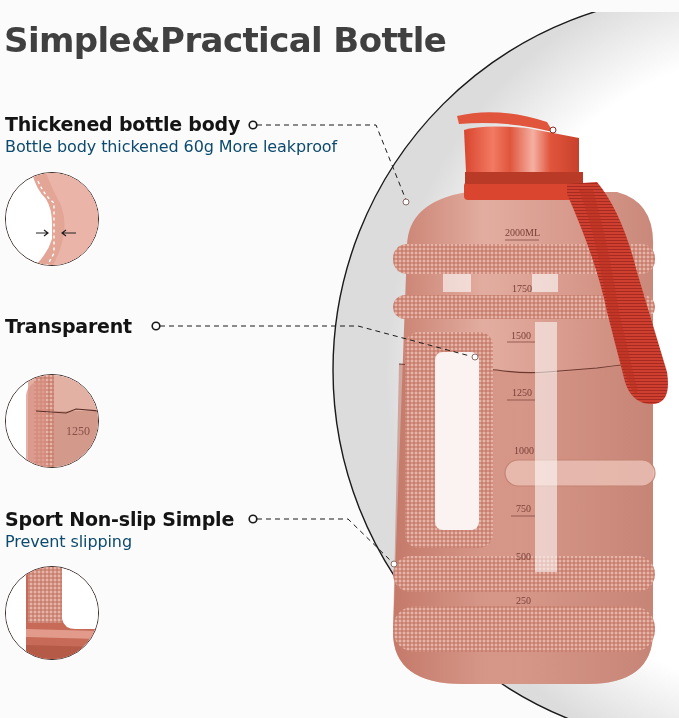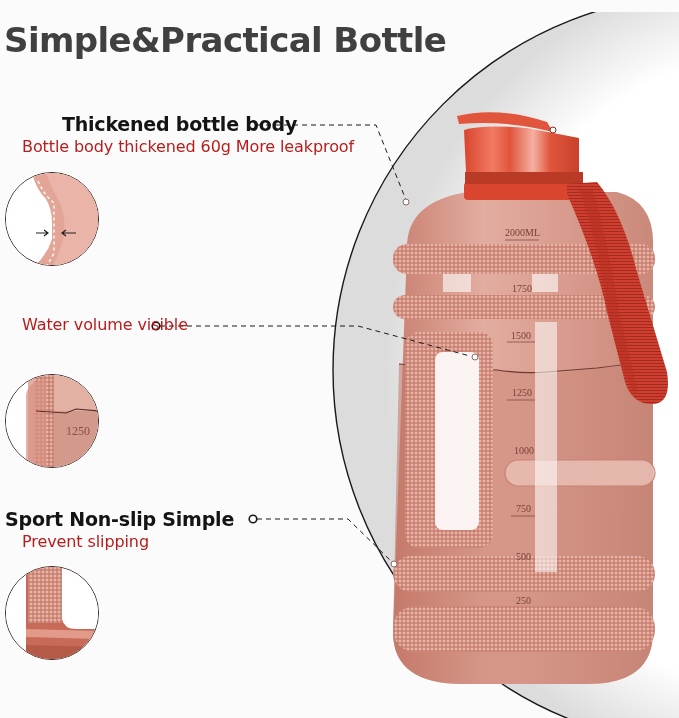--- a/index.html
+++ b/index.html
@@ -6,22 +6,22 @@
     html, body { width: 679px; height: 718px; overflow: hidden; background: #fbfbfb; }
     body { position: relative; font-family: "DejaVu Sans", "Liberation Sans", sans-serif; color: #111; }
 
     .title {
       position: absolute; left: 4px; top: 20px;
       font-size: 34px; font-weight: bold; letter-spacing: -0.6px; color: #404040;
       white-space: nowrap;
     }
 
     .feature { position: absolute; left: 5px; white-space: nowrap; }
-    .feature .ft-head { font-size: 19px; font-weight: bold; letter-spacing: -0.2px; color: #141414; line-height: 24px; text-align: center; }
-    .feature .ft-sub  { font-size: 16px; color: #b91c1c; line-height: 22px; letter-spacing: -0.1px; margin-left: 17px; }
+    .feature .ft-head { font-size: 19px; font-weight: bold; letter-spacing: -0.2px; color: #141414; line-height: 24px; }
+    .feature .ft-sub  { font-size: 16px; color: #0c4a6e; line-height: 22px; letter-spacing: -0.1px; }
 
     .thumb {
       position: absolute; left: 5px; width: 94px; height: 94px; border-radius: 50%;
       border: 1.2px solid #3a2a28; overflow: hidden; background: #fff;
     }
 
     .bottle-layer { position: absolute; left: 0; top: 12px; width: 679px; height: 718px; margin-left: 27px; }
 
     .ann-svg { position: absolute; left: 0; top: 0; width: 679px; height: 718px; pointer-events: none; }
   </style>
@@ -142,21 +142,21 @@
     <rect width="94" height="94" fill="#fff"></rect>
     <path d="M26 0 Q30 16 40 26 Q46 36 46 50 L46 66 Q42 80 28 94 L94 94 L94 0 Z" fill="#e3a596"></path>
     <path d="M40 0 Q48 20 54 30 Q60 44 58 60 Q56 76 46 94 L94 94 L94 0 Z" fill="#eab5a8"></path>
     <path d="M32 8 Q38 22 48 30 L48 80 Q44 88 40 94" stroke="#fff" stroke-width="1.4" stroke-dasharray="3 3" fill="none"></path>
     <path d="M30 60 L42 60 M38 57 L42 60 L38 63" stroke="#222" stroke-width="1.2" fill="none"></path>
     <path d="M70 60 L56 60 M60 57 L56 60 L60 63" stroke="#222" stroke-width="1.2" fill="none"></path>
   </svg>
 </div>
 
 <div class="feature" style="top:314px;">
-  <div class="ft-sub">Water volume visible</div>
+  <div class="ft-head">Transparent</div>
 </div>
 <div class="thumb" style="top:374px;">
   <svg width="94" height="94" viewBox="0 0 94 94">
     <rect width="94" height="94" fill="#fff"></rect>
     <path d="M22 0 L94 0 L94 94 L22 94 Z" fill="#e3b0a4"></path>
     <rect x="28" y="0" width="20" height="94" fill="url(#texture)"></rect>
     <path d="M20 20 Q22 6 40 4 L40 94 L20 94 Z" fill="#d99284" opacity="0.7"></path>
     <rect x="48" y="36" width="46" height="58" fill="#c88a7c" opacity="0.6"></rect>
     <path d="M30 36 L60 38 L70 34 L94 36" stroke="#5a2e26" stroke-width="1.2" fill="none"></path>
     <text x="60" y="60" font-family="Liberation Serif, serif" font-size="12" fill="#8a5048">1250</text>

